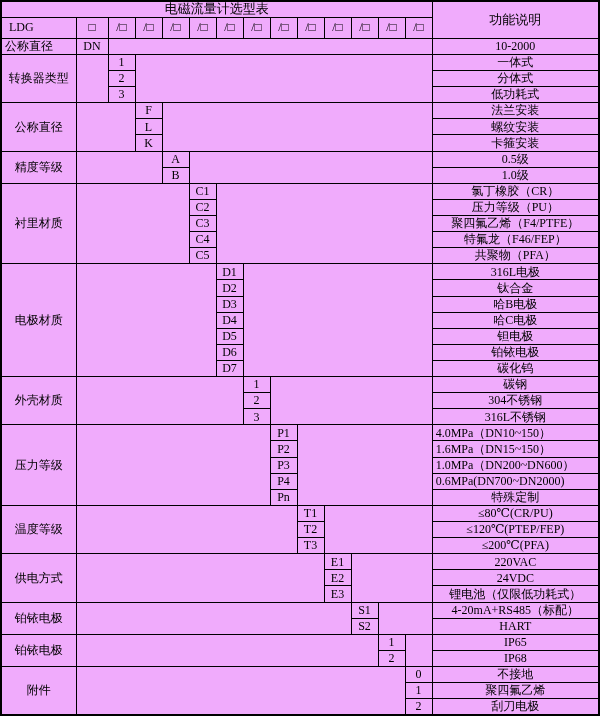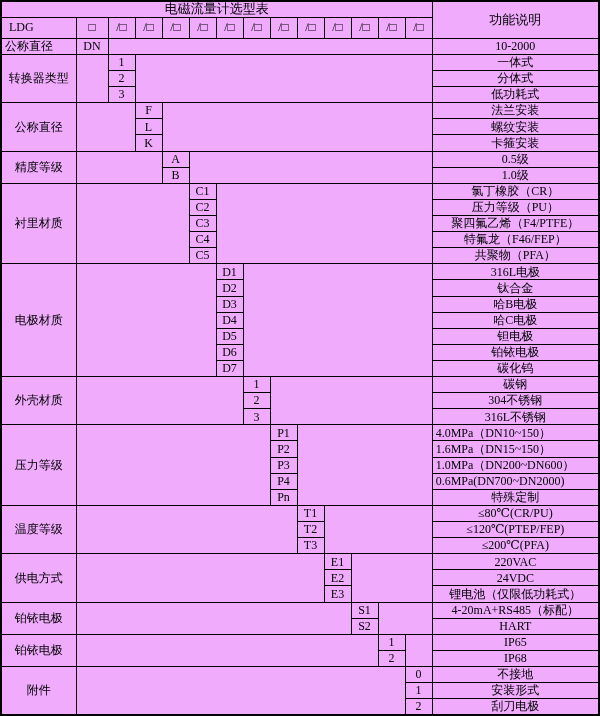--- a/index.html
+++ b/index.html
@@ -260,21 +260,21 @@
           <td>IP68</td>
         </tr>
         <tr class="r-opt">
           <td class="t-label" rowspan="3">附件</td>
           <td colspan="12" rowspan="3"></td>
           <td>0</td>
           <td>不接地</td>
         </tr>
         <tr class="r-opt">
           <td>1</td>
-          <td>安装形式</td>
+          <td>聚四氟乙烯</td>
         </tr>
         <tr class="r-opt">
           <td>2</td>
           <td>刮刀电极</td>
         </tr>
       </tbody>
   </table>
 </div>
 
 </body></html>

